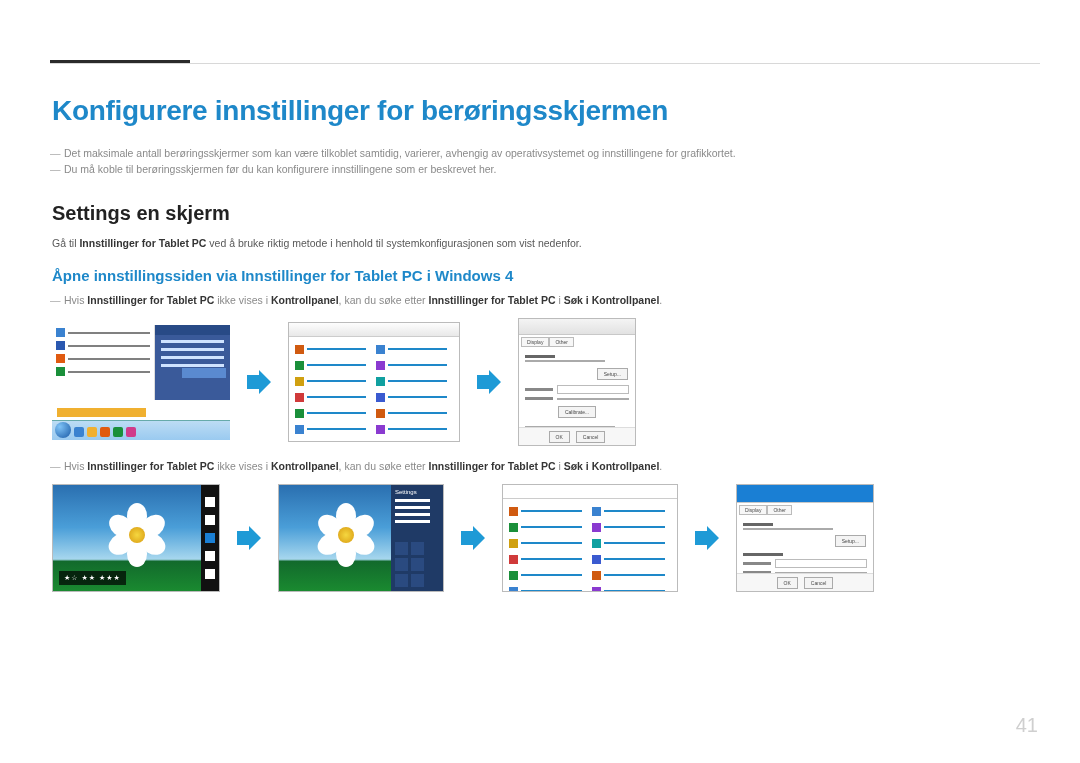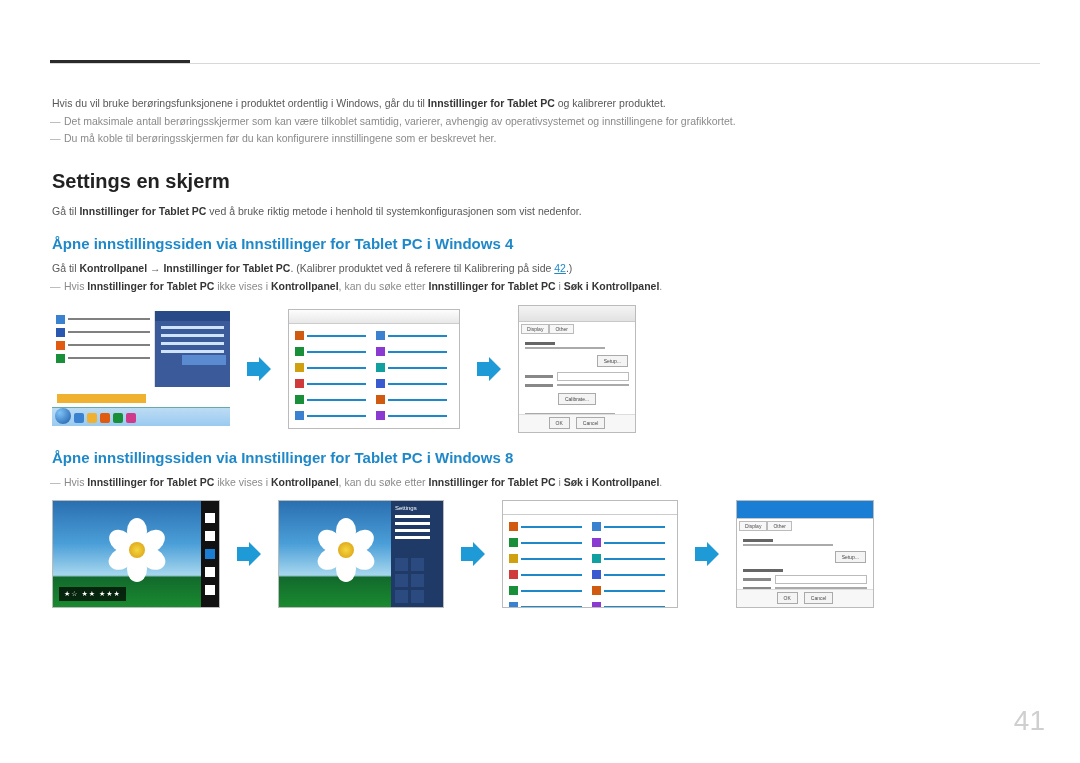--- a/index.html
+++ b/index.html
@@ -19,21 +19,21 @@
   .arrow { width: 34px; height: 34px; display: flex; align-items: center; justify-content: center; flex: 0 0 auto; }
   .arrow svg { width: 30px; height: 30px; }
   .thumb { background: #fff; border: 1px solid #bbb; flex: 0 0 auto; position: relative; overflow: hidden; }
   .t-start { width: 178px; height: 115px; border: none; }
   .t-cp { width: 172px; height: 120px; }
   .t-dlg { width: 118px; height: 128px; }
   .t-w8 { width: 168px; height: 108px; }
   .t-w8b { width: 166px; height: 108px; }
   .t-cp2 { width: 176px; height: 108px; }
   .t-dlg2 { width: 138px; height: 108px; }
-  .pagenum { position: absolute; right: 35px; bottom: 26px; font-size: 28px; color: #cfcfcf; font-weight: 300; }
+  .pagenum { position: absolute; right: 42px; bottom: 26px; font-size: 20px; color: #cfcfcf; font-weight: 300; }
 
   
   .startL { position:absolute; left:0; top:0; width:58%; height:66%; background:#fff; border-right:1px solid #ddd;}
   .startR { position:absolute; right:0; top:0; width:42%; height:66%; background:#3a5a9a;}
   .taskbar{position:absolute;left:0;bottom:0;width:100%;height:17%;background:linear-gradient(#bcdcf4,#9acaf0);border-top:1px solid #6aa;}
   .orb{position:absolute;left:3px;bottom:2px;width:16px;height:16px;border-radius:50%;background:radial-gradient(circle at 30% 30%,#7fc3f7,#1a5aa6);}
   .sline{height:10px;margin:3px 4px;display:flex;align-items:center;gap:3px;}
   .sicon{width:9px;height:9px;background:#f0a030;}
   .slabel{height:2px;background:#808080;flex:1;}
   .rlabel{height:3px;margin:5px 6px;background:#cfe3ff;}
@@ -75,36 +75,31 @@
   .sp-grid{position:absolute;left:4px;right:4px;bottom:4px;display:flex;flex-wrap:wrap;gap:3px;}
   .sp-tile{width:13px;height:13px;background:#2a4a80;}
 </style>
 </head>
 <body>
 
 <div class="topbar"></div>
 <div class="hr"></div>
 
 <div class="content">
-
-  <p class="para">
-    <span>Hvis du vil bruke berøringsfunksjonene i produktet ordentlig i Windows, går du til </span><b>Innstillinger for Tablet PC</b><span> og kalibrerer produktet.</span>
-  </p>
+  <h1>Konfigurere innstillinger for berøringsskjermen</h1>
+
   <p class="note">Det maksimale antall berøringsskjermer som kan være tilkoblet samtidig, varierer, avhengig av operativsystemet og innstillingene for grafikkortet.</p>
   <p class="note">Du må koble til berøringsskjermen før du kan konfigurere innstillingene som er beskrevet her.</p>
 
   <div class="h2">Settings en skjerm</div>
   <p class="para">
     <span>Gå til </span><b>Innstillinger for Tablet PC</b><span> ved å bruke riktig metode i henhold til systemkonfigurasjonen som vist nedenfor.</span>
   </p>
 
   <div class="h3">Åpne innstillingssiden via Innstillinger for Tablet PC i Windows 4</div>
-  <p class="para">
-    <span>Gå til </span><b>Kontrollpanel</b><span> → </span><b>Innstillinger for Tablet PC</b><span>. (Kalibrer produktet ved å referere til Kalibrering på side </span><a class="pg">42</a><span>.)</span>
-  </p>
   <p class="note">
     <span>Hvis </span><b>Innstillinger for Tablet PC</b><span> ikke vises i </span><b>Kontrollpanel</b><span>, kan du søke etter </span><b>Innstillinger for Tablet PC</b><span> i </span><b>Søk i Kontrollpanel</b><span>.</span>
   </p>
 
   <div class="row">
 
     <div class="thumb t-start">
       <div class="startL">
         <div class="sline">
             <div class="sicon" style="background:#3a82d0"></div>
@@ -232,21 +227,20 @@
         <div style="height:2px;background:#aaa;width:90px;margin-top:6px;"></div>
         <div style="height:2px;background:#3a82d0;width:40px;margin-top:2px;"></div>
       </div>
       <div class="dlg-foot">
           <span class="dlg-btn">OK</span>
           <span class="dlg-btn">Cancel</span>
         </div>
     </div>
   </div>
 
-  <div class="h3">Åpne innstillingssiden via Innstillinger for Tablet PC i Windows 8</div>
   <p class="note">
     <span>Hvis </span><b>Innstillinger for Tablet PC</b><span> ikke vises i </span><b>Kontrollpanel</b><span>, kan du søke etter </span><b>Innstillinger for Tablet PC</b><span> i </span><b>Søk i Kontrollpanel</b><span>.</span>
   </p>
 
   <div class="row">
 
     <div class="thumb t-w8">
       <div class="w8bg"></div>
       <div class="flower">
         <div class="petal" style="left:18px;top:-4px;"></div>

